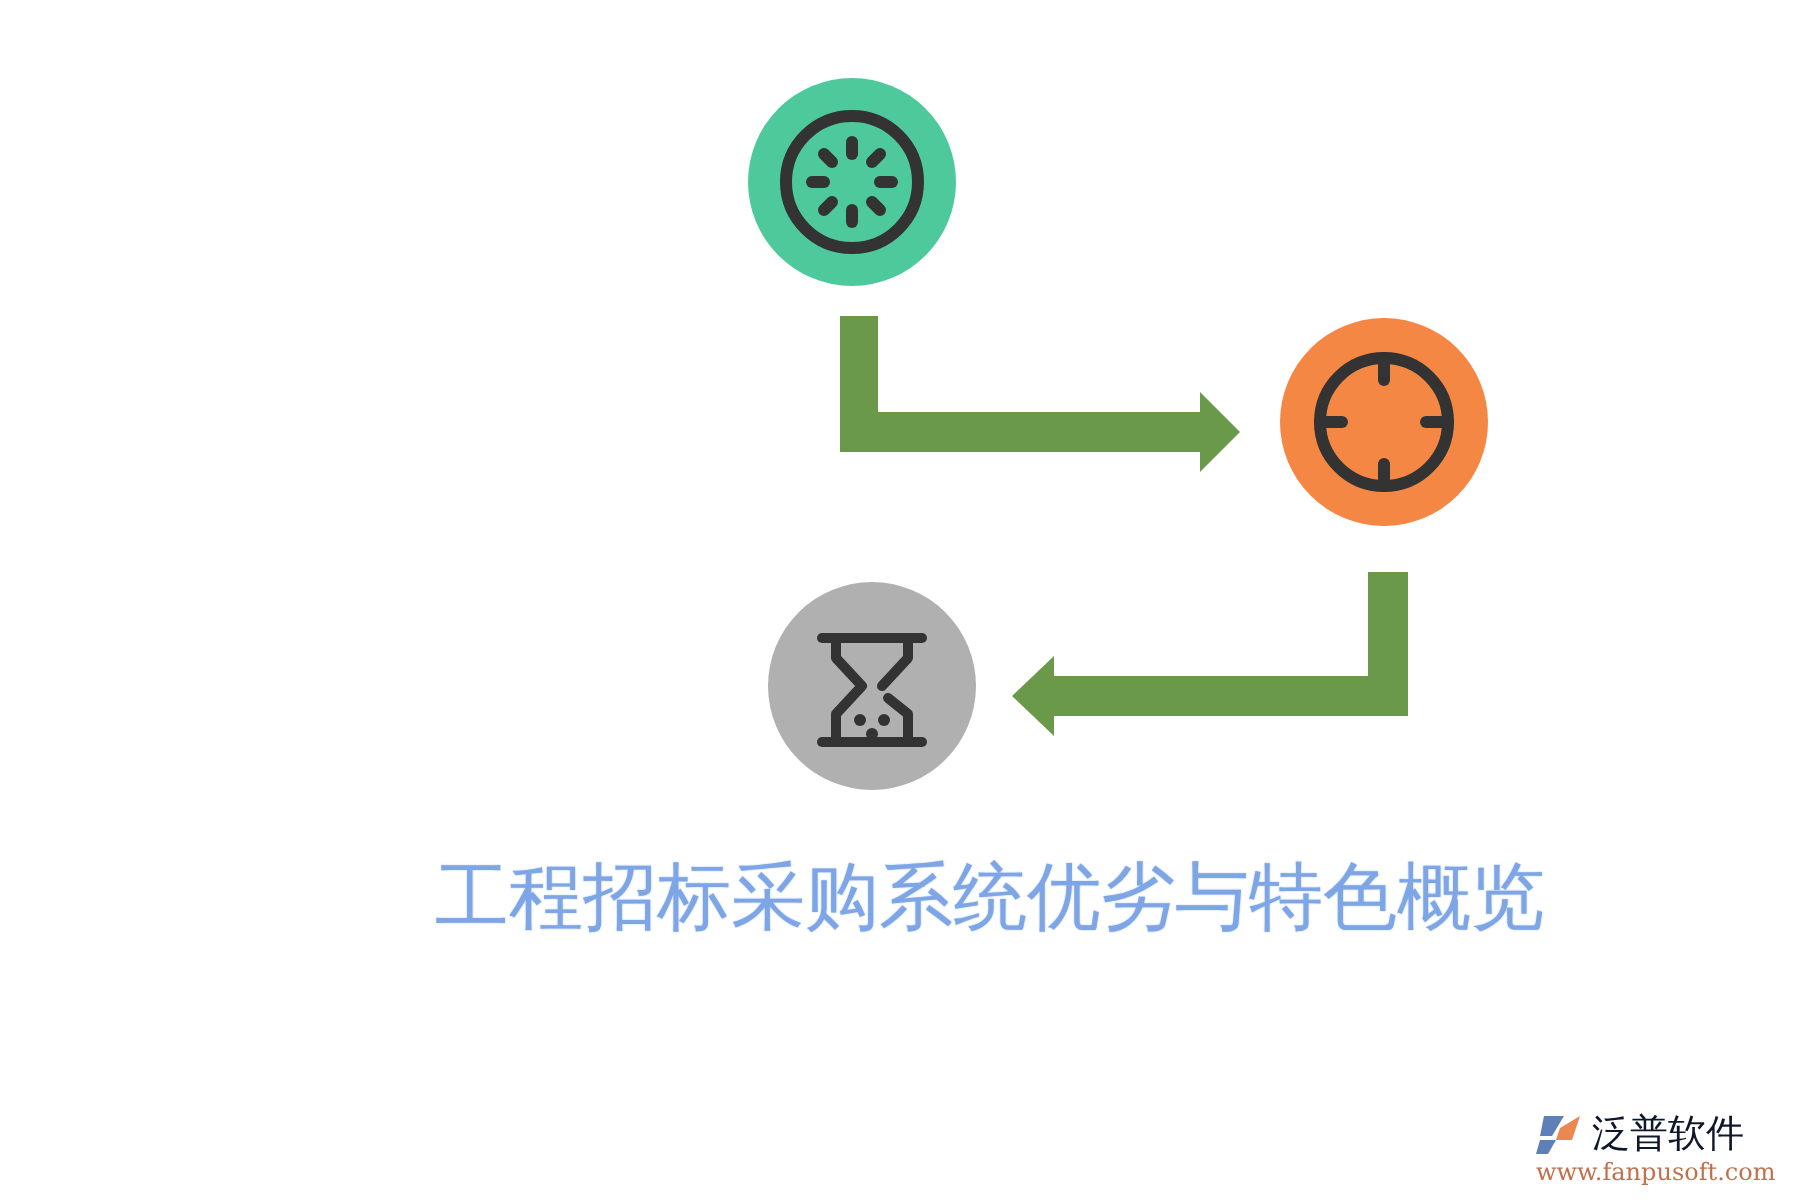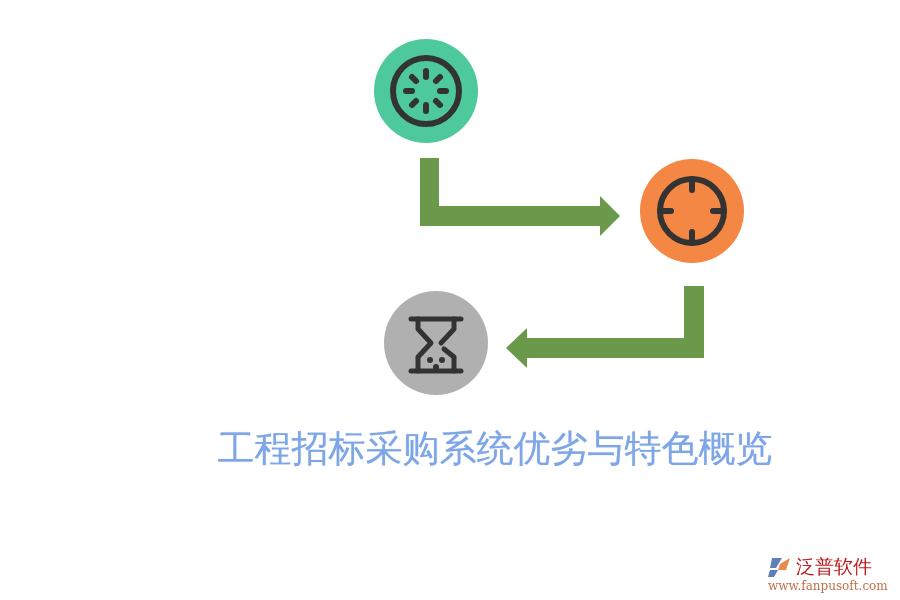--- a/index.html
+++ b/index.html
@@ -21,21 +21,21 @@
       position: absolute; left: 0; width: 990px; top: 424px;
       text-align: center; font-size: 37px; letter-spacing: 0px;
       font-family: "DejaVu Sans", sans-serif;
       color: #7ea6e6;
       text-shadow: 0 0 1px #a9c4f0;
     }
     .logo { position: absolute; left: 766px; top: 554px; width: 130px; height: 40px; }
     .logo-mark { position: absolute; left: 0; top: 2px; }
     .logo-name {
       position: absolute; left: 30px; top: 0px; font-size: 19px;
-      color: #b91c1c; font-family: "DejaVu Sans", sans-serif; white-space: nowrap;
+      color: #0f172a; font-family: "DejaVu Sans", sans-serif; white-space: nowrap;
     }
     .logo-url {
       position: absolute; left: 2px; top: 25px; font-size: 12px;
       color: #c0704a; font-family: "DejaVu Serif", serif; white-space: nowrap;
     }
   </style>
 </head>
 <body>
 
 <svg class="arrows" width="900" height="600" viewBox="0 0 900 600">

